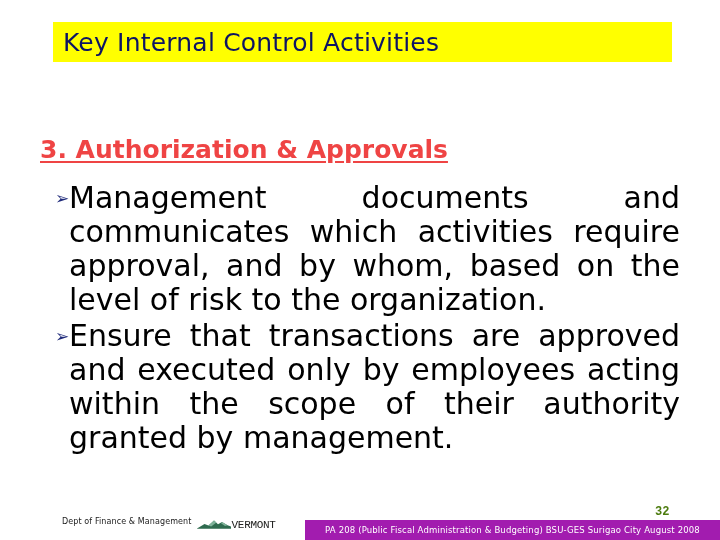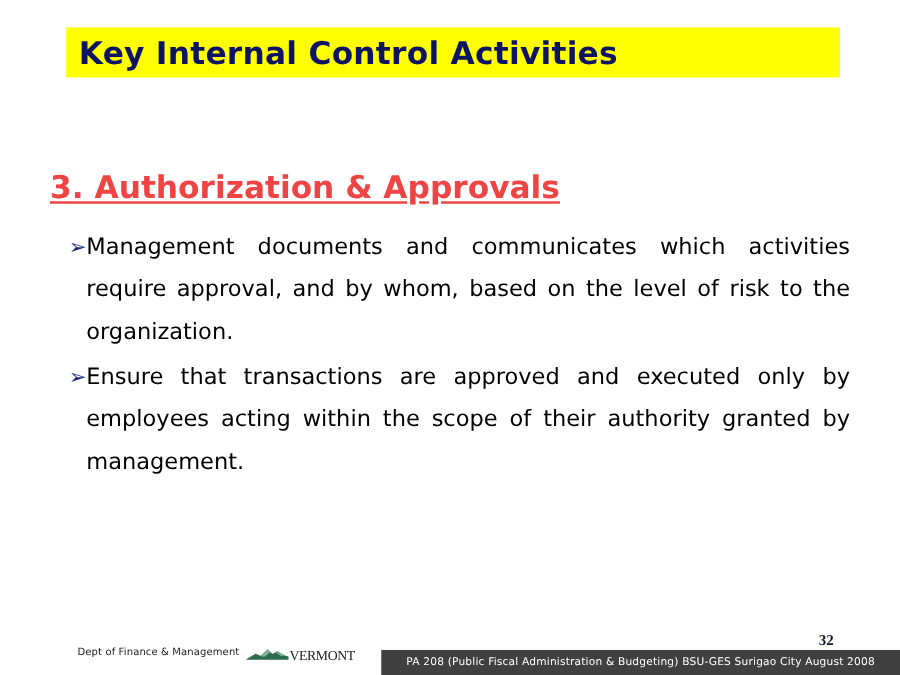--- a/index.html
+++ b/index.html
@@ -29,21 +29,21 @@
     left: 53px;
     top: 22px;
     width: 619px;
     height: 40px;
     background: #ffff00;
     display: flex;
     align-items: center;
   }
   .title-text {
     font-family: "DejaVu Sans", sans-serif;
-    font-weight: bold;
+    font-weight: normal;
     font-size: 25px;
     line-height: 1;
     color: #0d1464;
     letter-spacing: 0.2px;
     padding-left: 10px;
     white-space: nowrap;
   }
 
   
   .section-heading {
@@ -79,21 +79,21 @@
     font-size: 17px;
     line-height: 34px;
     color: #1f2a7a;
     text-align: left;
     padding-left: 15px;
     box-sizing: border-box;
   }
   .bullet-text {
     flex: 1 1 auto;
     font-family: "DejaVu Sans", sans-serif;
-    font-size: 18px;
+    font-size: 30px;
     line-height: 34px;
     color: #000000;
     text-align: justify;
     text-justify: inter-word;
     -webkit-hyphens: none;
     hyphens: none;
   }
   
 
   
@@ -115,46 +115,46 @@
   }
   .vt-logo {
     display: flex;
     align-items: center;
     gap: 1px;
   }
   .vt-mark {
     display: block;
   }
   .vt-word {
-    font-family: Liberation Serif, serif;
+    font-family: Liberation Mono, monospace;
     font-size: 11px;
     line-height: 11px;
     color: #20201f;
     letter-spacing: -0.3px;
     white-space: nowrap;
   }
 
   .page-number {
     position: absolute;
     left: 655px;
     top: 506px;
-    font-family: Liberation Serif, serif;
+    font-family: Liberation Mono, monospace;
     font-weight: bold;
     font-size: 12px;
     line-height: 12px;
-    color: #0f172a;
+    color: #4d7c0f;
   }
 
   .footer-band {
     position: absolute;
     left: 305px;
     top: 520px;
     width: 415px;
     height: 20px;
-    background: #404040;
+    background: #a21caf;
     display: flex;
     align-items: center;
     justify-content: center;
     overflow: hidden;
   }
   .footer-band-text {
     font-family: "DejaVu Sans", sans-serif;
     font-size: 8.5px;
     line-height: 10px;
     color: #ffffff;

